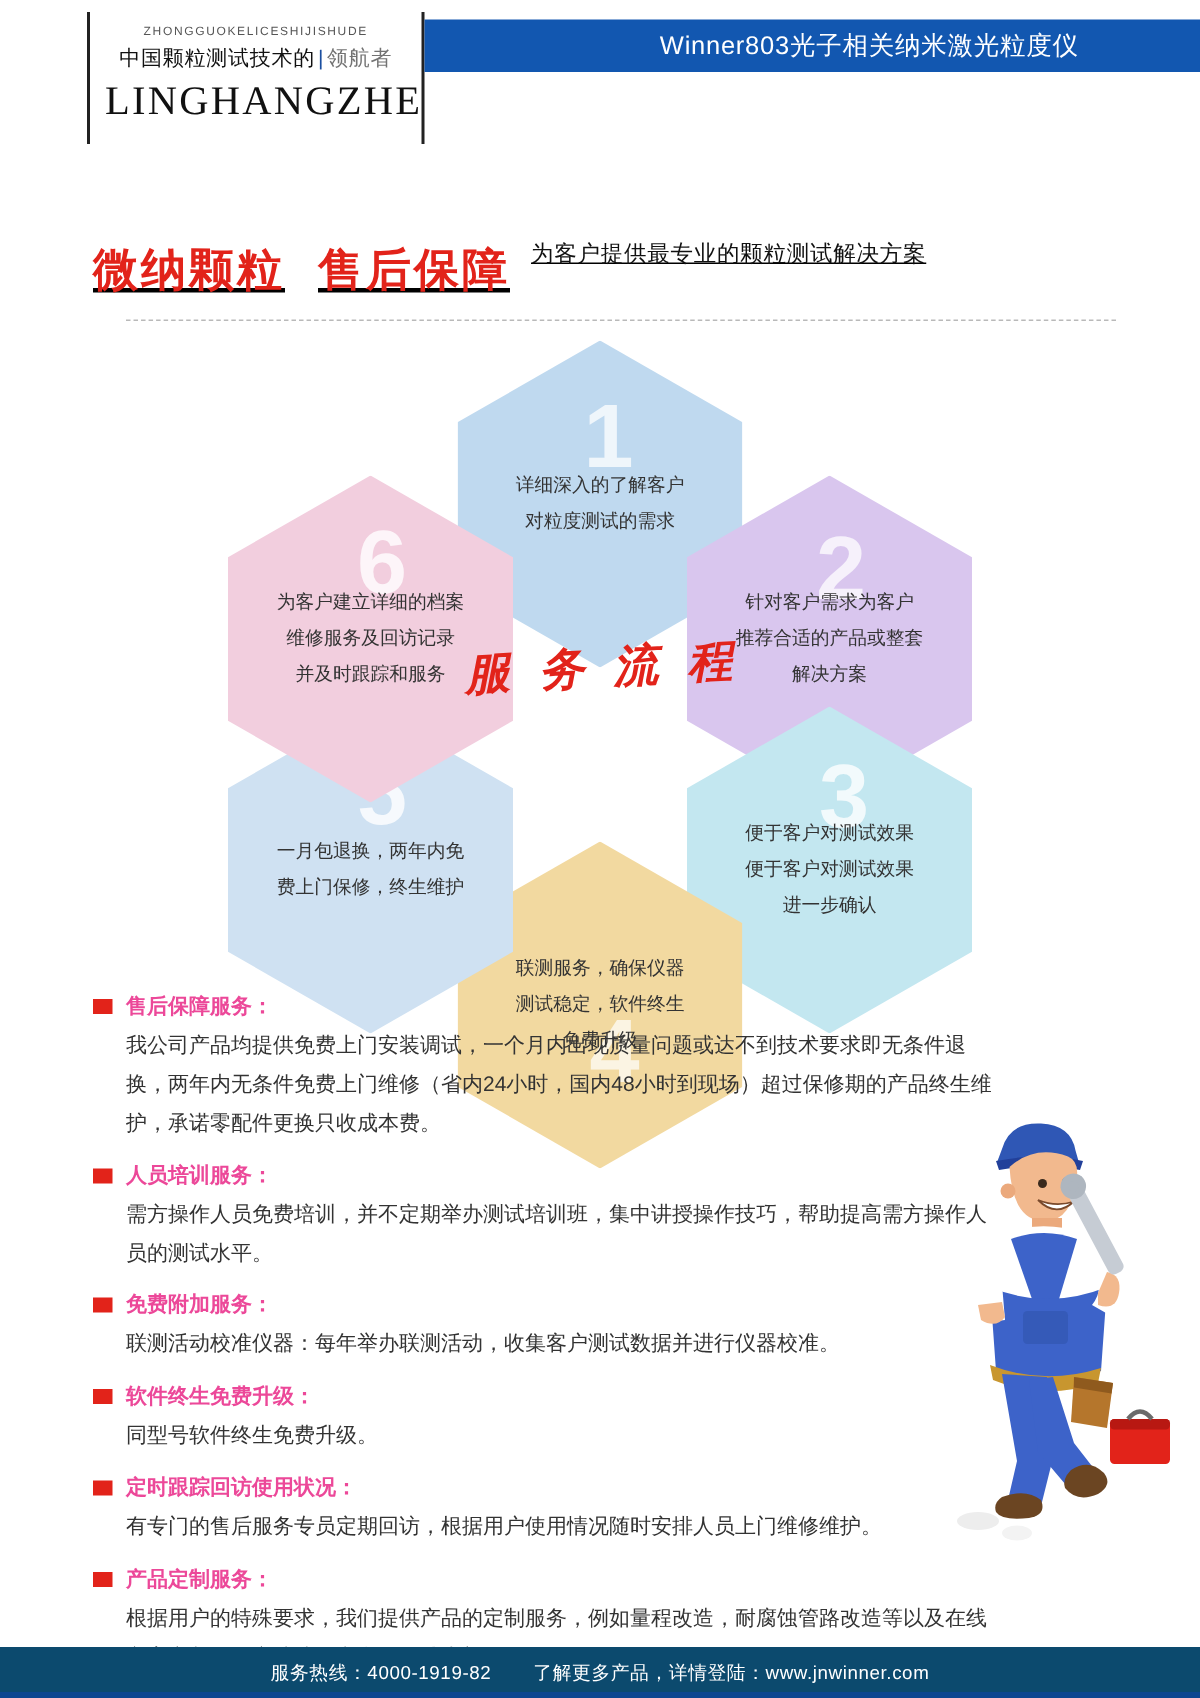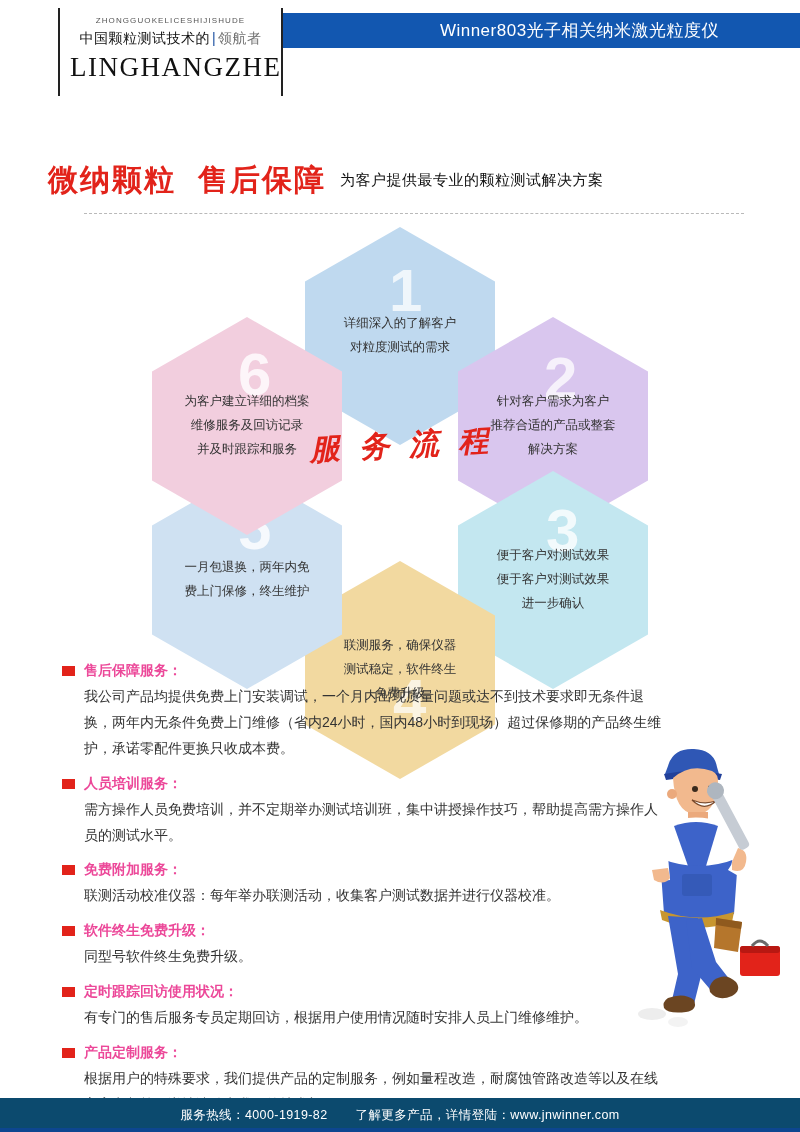--- a/index.html
+++ b/index.html
@@ -63,25 +63,26 @@
     font-size: 17px;
     display: flex;
     align-items: center;
     justify-content: center;
     letter-spacing: 0.5px;
   }
 
   
   .headline {
     position: absolute;
-    left: 48px;
+    left: 62px;
     top: 160px;
     width: 700px;
     display: flex;
-    align-items: center;
+    align-items: flex-start;
+    text-decoration: underline;
   }
   .headline-red {
     color: #e2231a;
     font-size: 30px;
     font-weight: bold;
     letter-spacing: 2px;
   }
   .headline-gap { width: 22px; }
   .headline-sub {
     color: #111;

